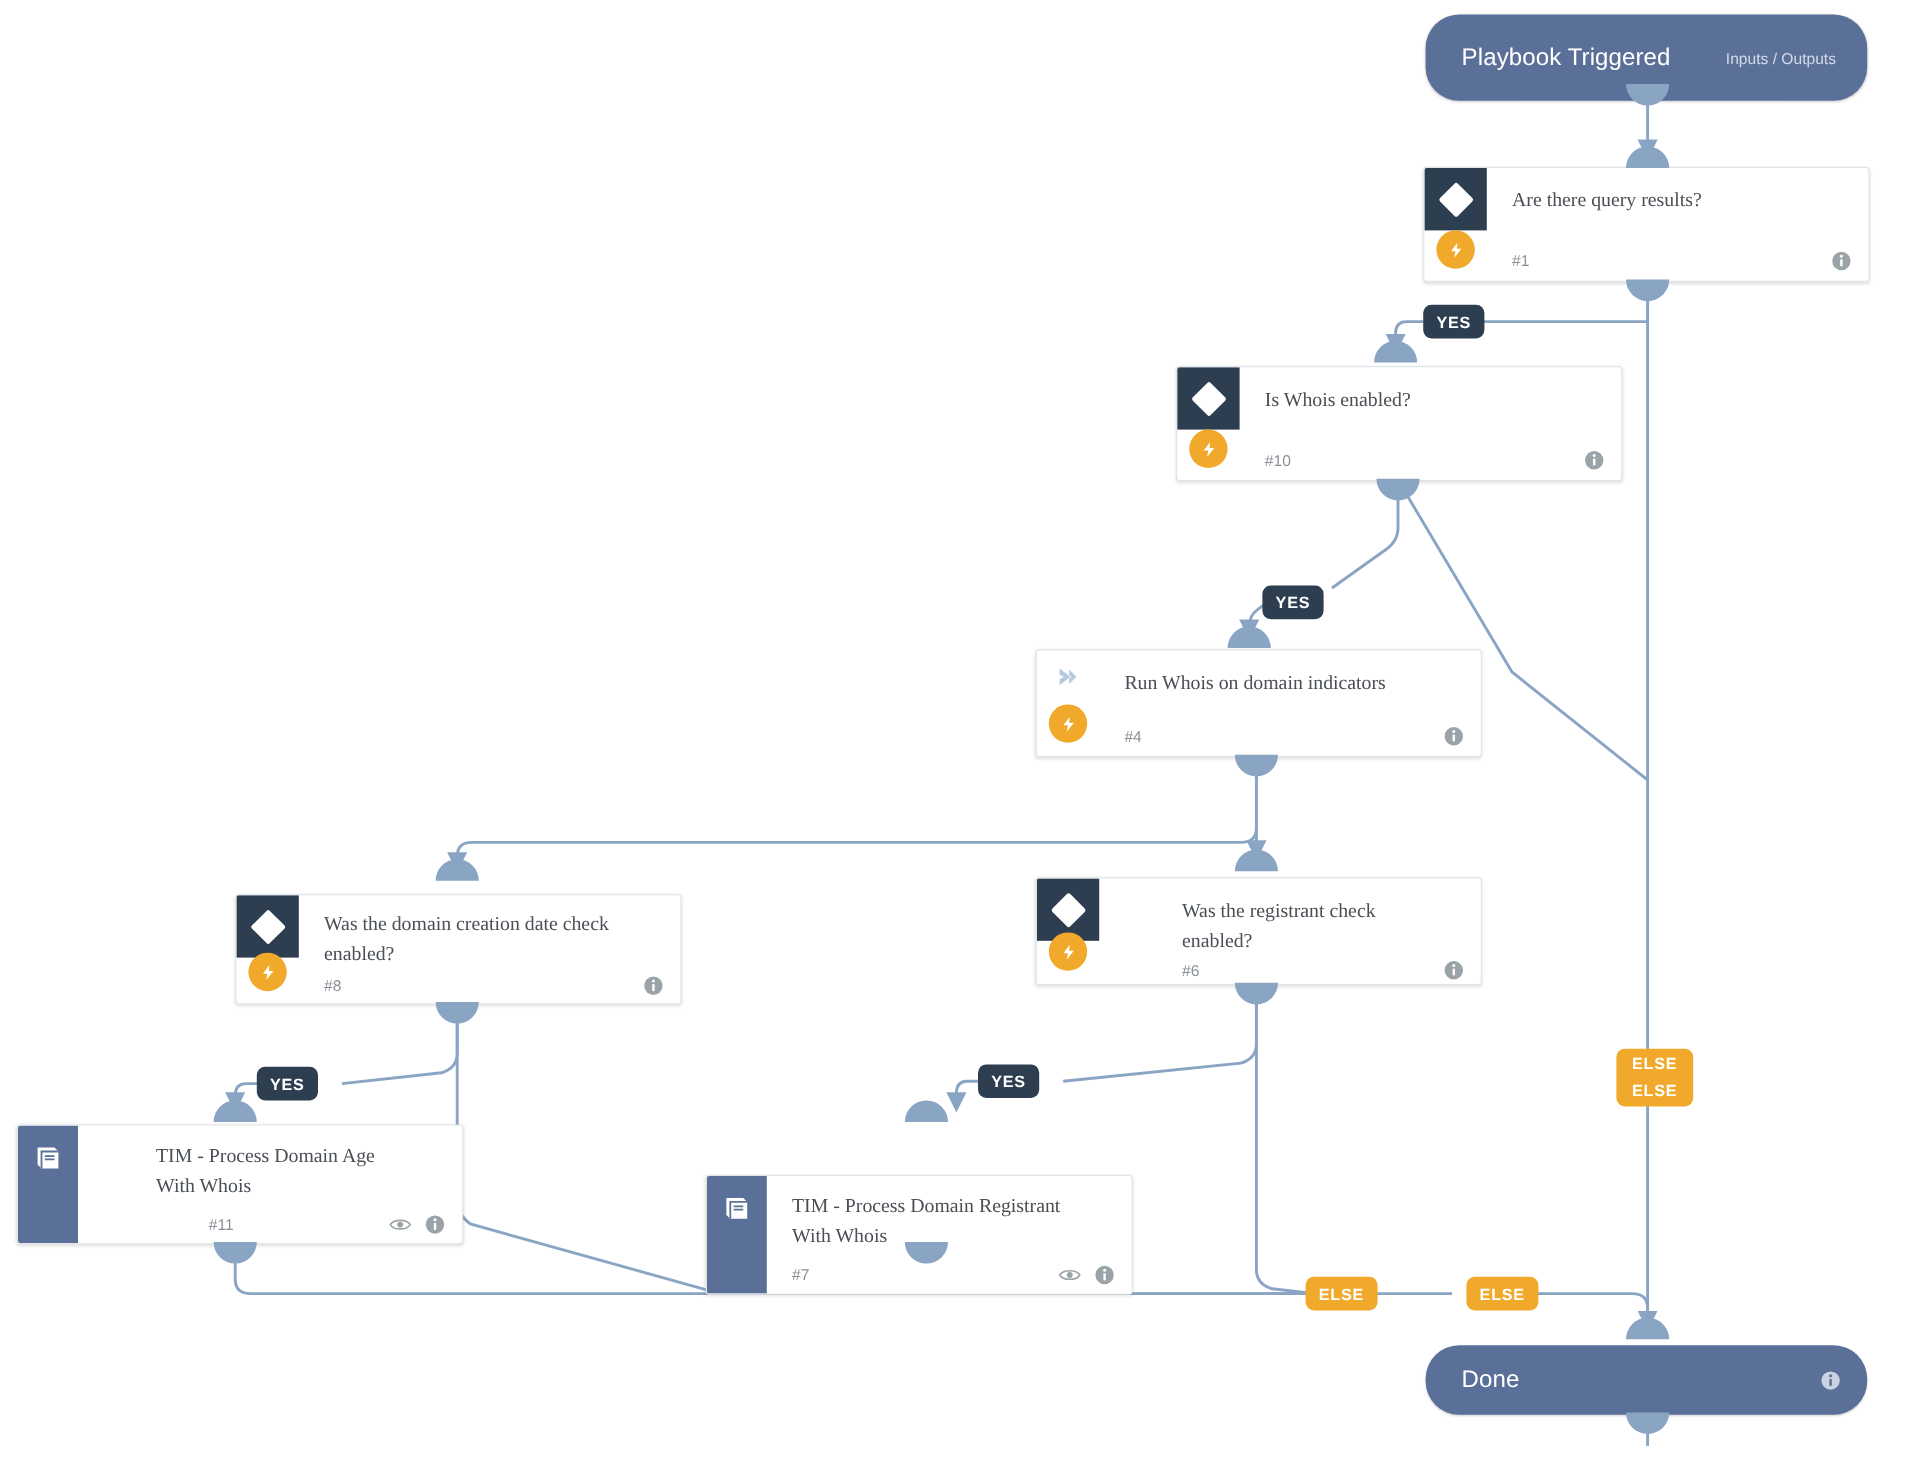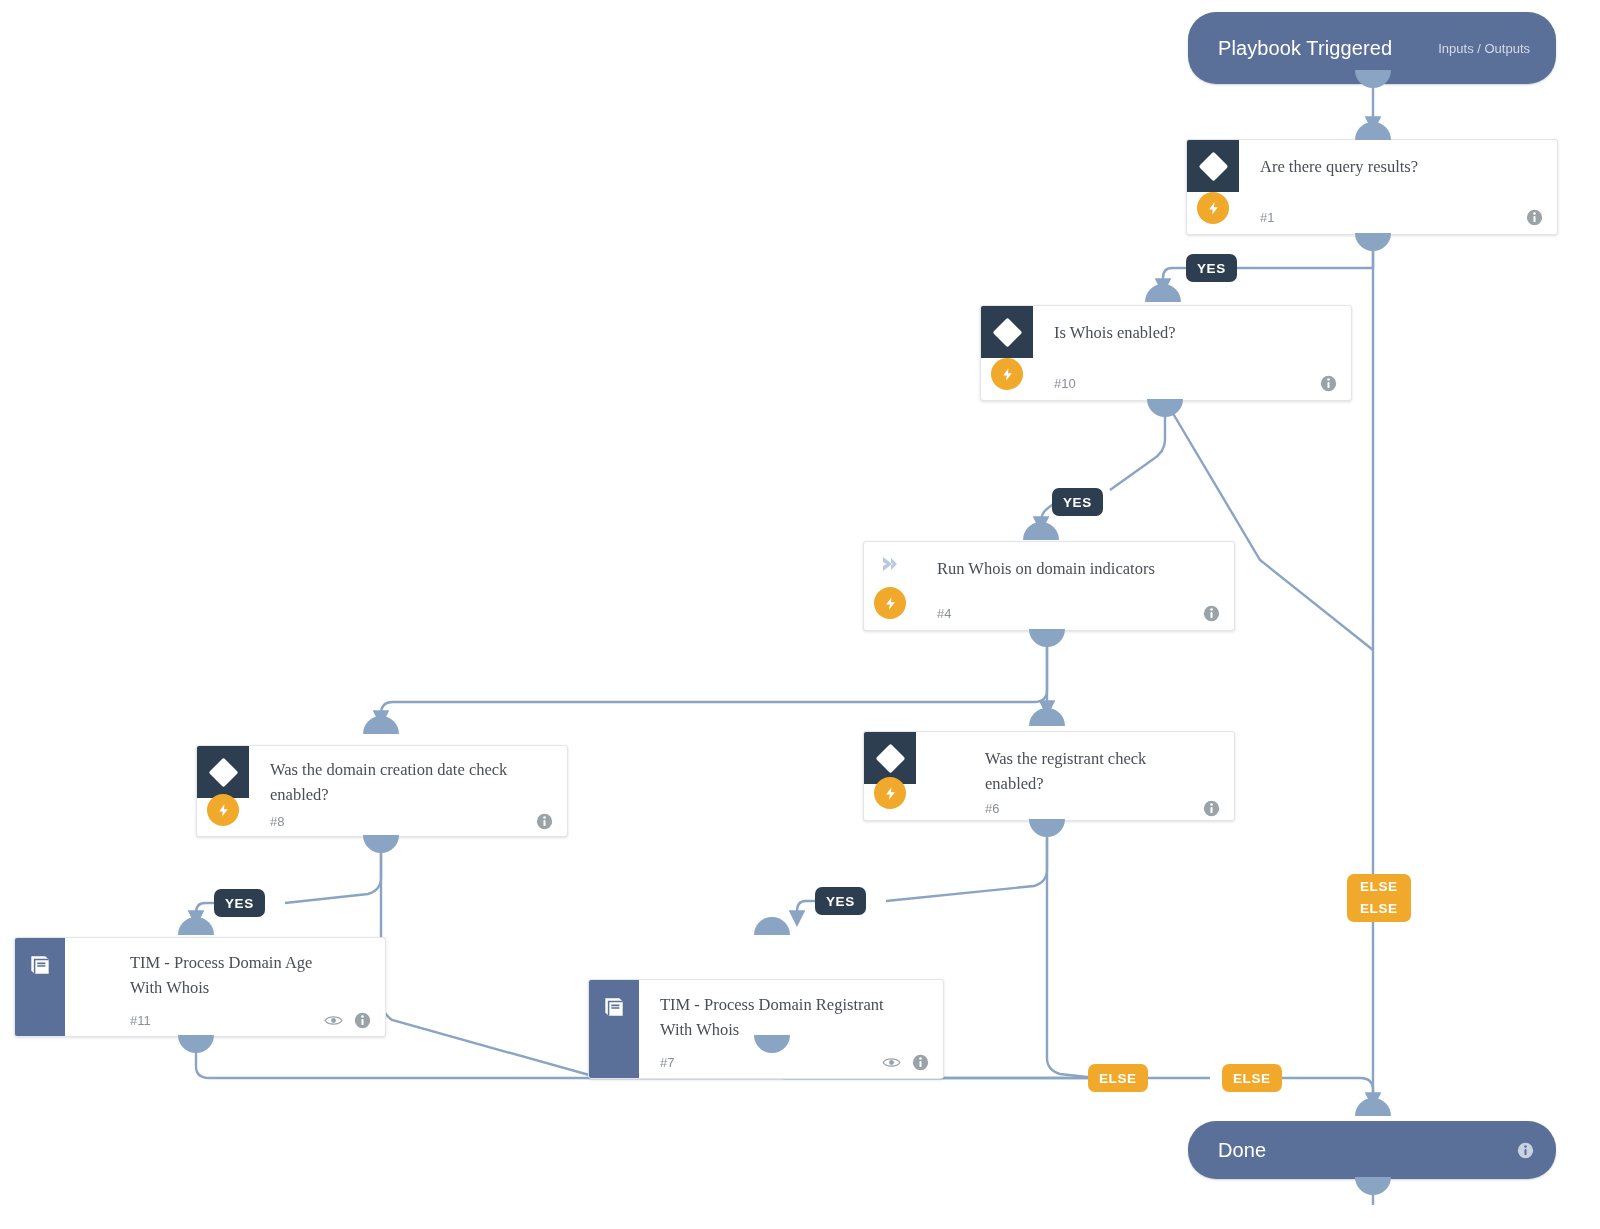--- a/index.html
+++ b/index.html
@@ -363,21 +363,21 @@
   <div class="node card" style="left:14px; top:937px; width:372px; height:100px;gap:44px;">
     <div class="card-side-bar">
       <svg class="book" viewBox="0 0 24 24">
         <path d="M4 4 H17 L20 7 V20 H7 L4 17 Z" fill="#ffffff"></path>
         <path d="M7 20 L7 7 H20" fill="none" stroke="#5b7098" stroke-width="1.4"></path>
         <path d="M9.5 10.5 H17 M9.5 13 H17" stroke="#5b7098" stroke-width="1.4"></path>
       </svg>
     </div>
     <div class="card-body">
       <div class="card-title" style="padding-top:12px;">TIM - Process Domain Age With Whois</div>
-      <div class="card-foot" style="height:32px;">
+      <div class="card-foot" style="height:32px;margin-left:44px;">
         <span class="card-num">#11</span>
         <span class="foot-icons">
           <svg class="icon-eye" viewBox="0 0 24 16">
             <path d="M1.5 8 C5 2, 19 2, 22.5 8 C19 14, 5 14, 1.5 8 Z" fill="none" stroke="#9aa3a8" stroke-width="1.7"></path>
             <circle cx="12" cy="8" r="3.1" fill="#9aa3a8"></circle>
           </svg>
           <svg class="icon-info" viewBox="0 0 20 20">
             <circle cx="10" cy="10" r="9" fill="#9aa3a8"></circle>
             <rect x="8.8" y="8.3" width="2.4" height="7" fill="#fff" rx="1"></rect>
             <circle cx="10" cy="5.3" r="1.5" fill="#fff"></circle>

